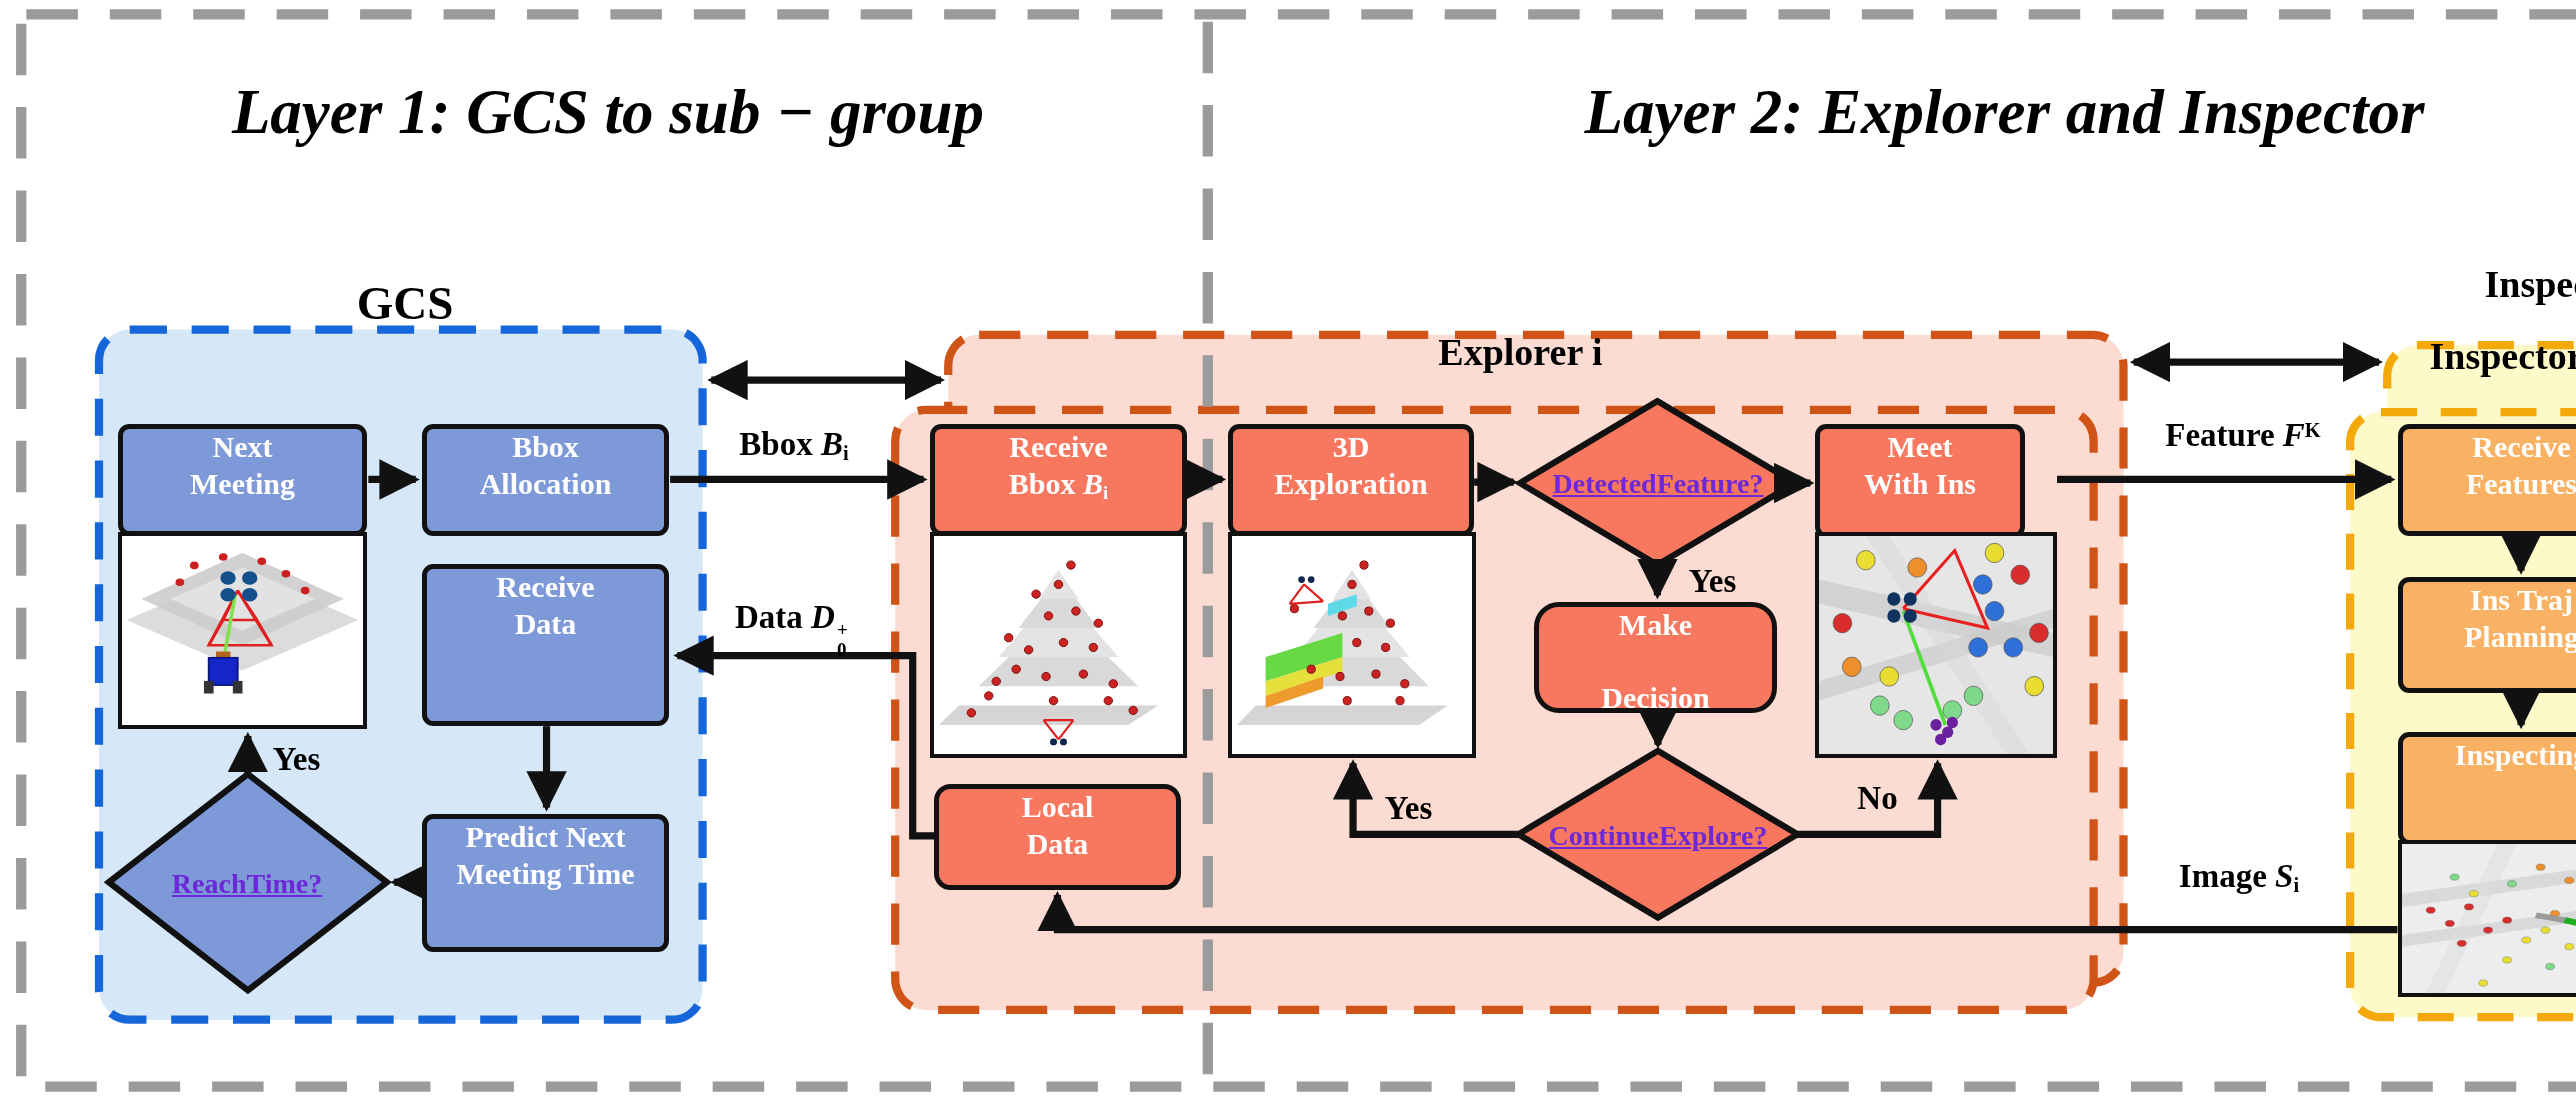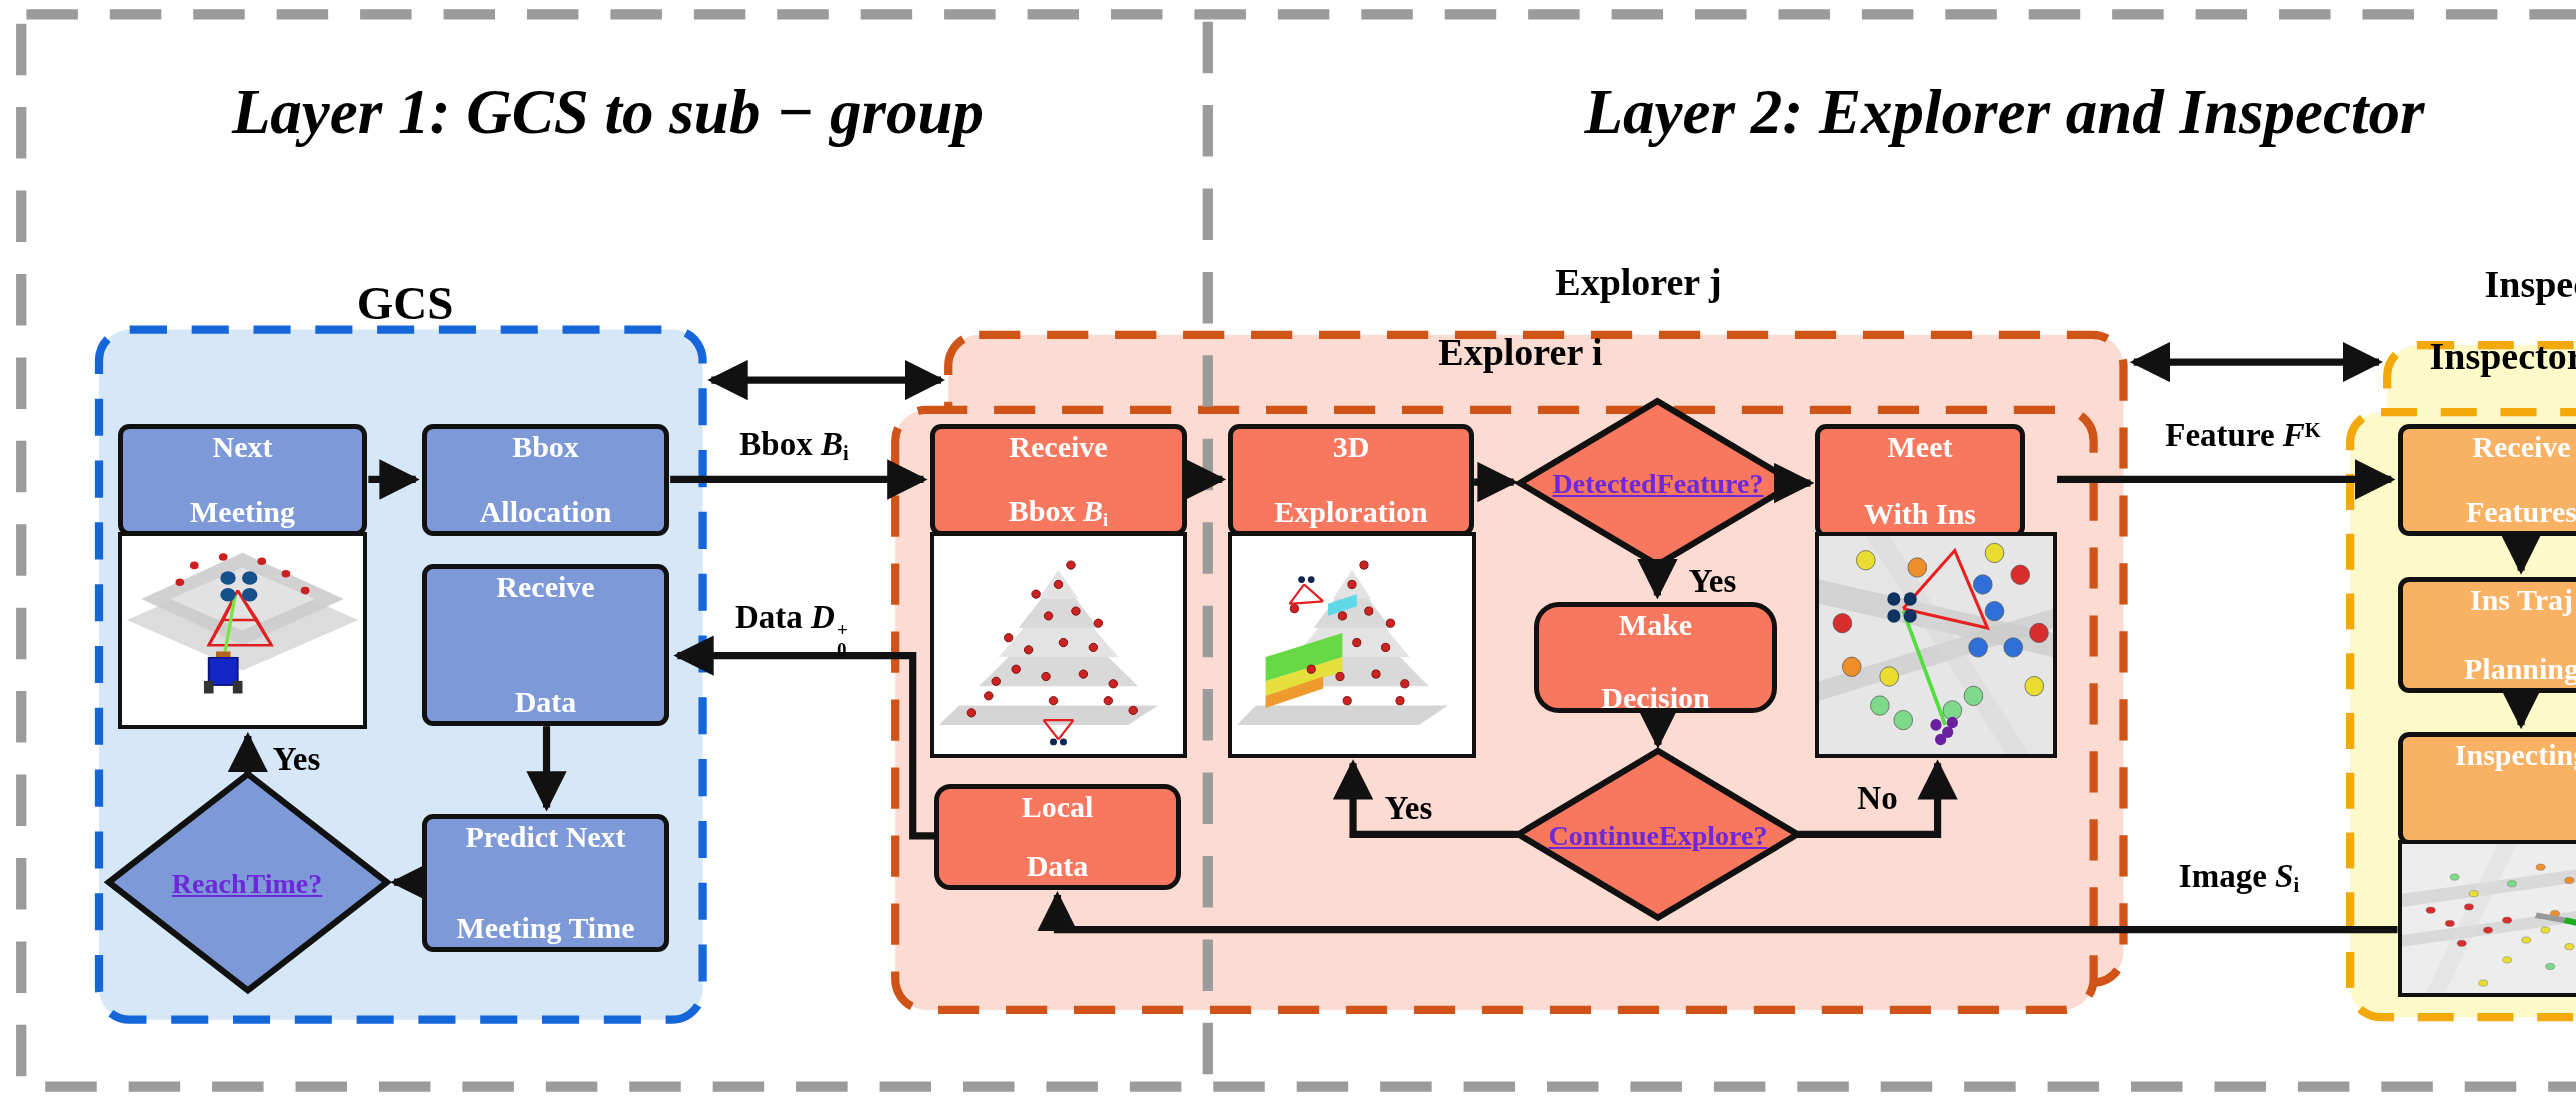--- a/index.html
+++ b/index.html
@@ -1,21 +1,21 @@
 <!DOCTYPE html>
 <html style="font-size:8.2px"><head>
 <meta charset="utf-8">
 <style>
   html,body{margin:0;padding:0;background:#ffffff;}
   #canvas{position:relative;width:2806px;height:1115px;background:#ffffff;overflow:hidden;
           font-family:"Liberation Serif", serif;color:#000;}
   .title{position:absolute;font-weight:bold;font-size:63px;text-align:center;z-index:3;white-space:nowrap;font-style:italic;}
   .glabel{position:absolute;font-weight:bold;text-align:center;z-index:3;white-space:nowrap;}
   .node{position:absolute;border:5.2px solid #111;border-radius:11.3px;display:flex;flex-direction:column;
-        align-items:center;justify-content:space-between;color:#fff;font-weight:bold;font-size:30px;line-height:1.22;
+        align-items:center;justify-content:flex-start;color:#fff;font-weight:bold;font-size:30px;line-height:1.22;
         text-align:center;z-index:2;box-sizing:border-box;}
   .blue{background:#7e99d7;}
   .salmon{background:#f7785f;}
   .orange{background:#f9b164;}
   .scene{position:absolute;border:4.6px solid #111;background:#fff;z-index:2;box-sizing:border-box;}
   .scene svg{display:block;width:100%;height:100%;}
   .dlabel{position:absolute;display:flex;align-items:center;justify-content:center;
           color:#6d28d9;font-weight:bold;font-size:28px;line-height:1.25;text-align:center;z-index:3;text-decoration:underline;}
   .elabel{position:absolute;font-weight:bold;font-size:33px;text-align:center;z-index:3;white-space:nowrap;}
   .mv{font-style:italic;}
@@ -71,21 +71,20 @@
       <line x1="480" y1="1503" x2="480" y2="1429" marker-end="url(#ah)"></line>
       <line x1="1380" y1="738" x2="1826" y2="738" marker-start="url(#ah)" marker-end="url(#ah)"></line>
       <line x1="4142" y1="703" x2="4618" y2="703" marker-start="url(#ah)" marker-end="url(#ah)"></line>
     </g>
   </svg>
 
   <div class="title" style="left:170px;top:76px;width:876px;">Layer 1: GCS to sub − group</div>
   <div class="title" style="left:1520px;top:76px;width:969px;">Layer 2: Explorer and Inspector</div>
 
   <div class="glabel" style="left:276px;top:255px;width:258px;font-size:47px;margin-top:21px;">GCS</div>
-  <div class="glabel" style="left:1458px;top:260px;width:361px;font-size:38px;">Explorer j</div>
   <div class="glabel" style="left:1340px;top:330px;width:361px;font-size:38px;">Explorer i</div>
   <div class="glabel" style="left:2396px;top:262px;width:361px;font-size:38px;">Inspector h</div>
   <div class="glabel" style="left:2341px;top:334px;width:361px;font-size:38px;">Inspector k</div>
 
   <div class="node blue" style="left:118px;top:424px;width:249px;height:112px;">
     <span>Next</span>
     <span>Meeting</span>
   </div>
 
   <div class="scene" style="left:118px;top:532px;width:249px;height:197px;">

